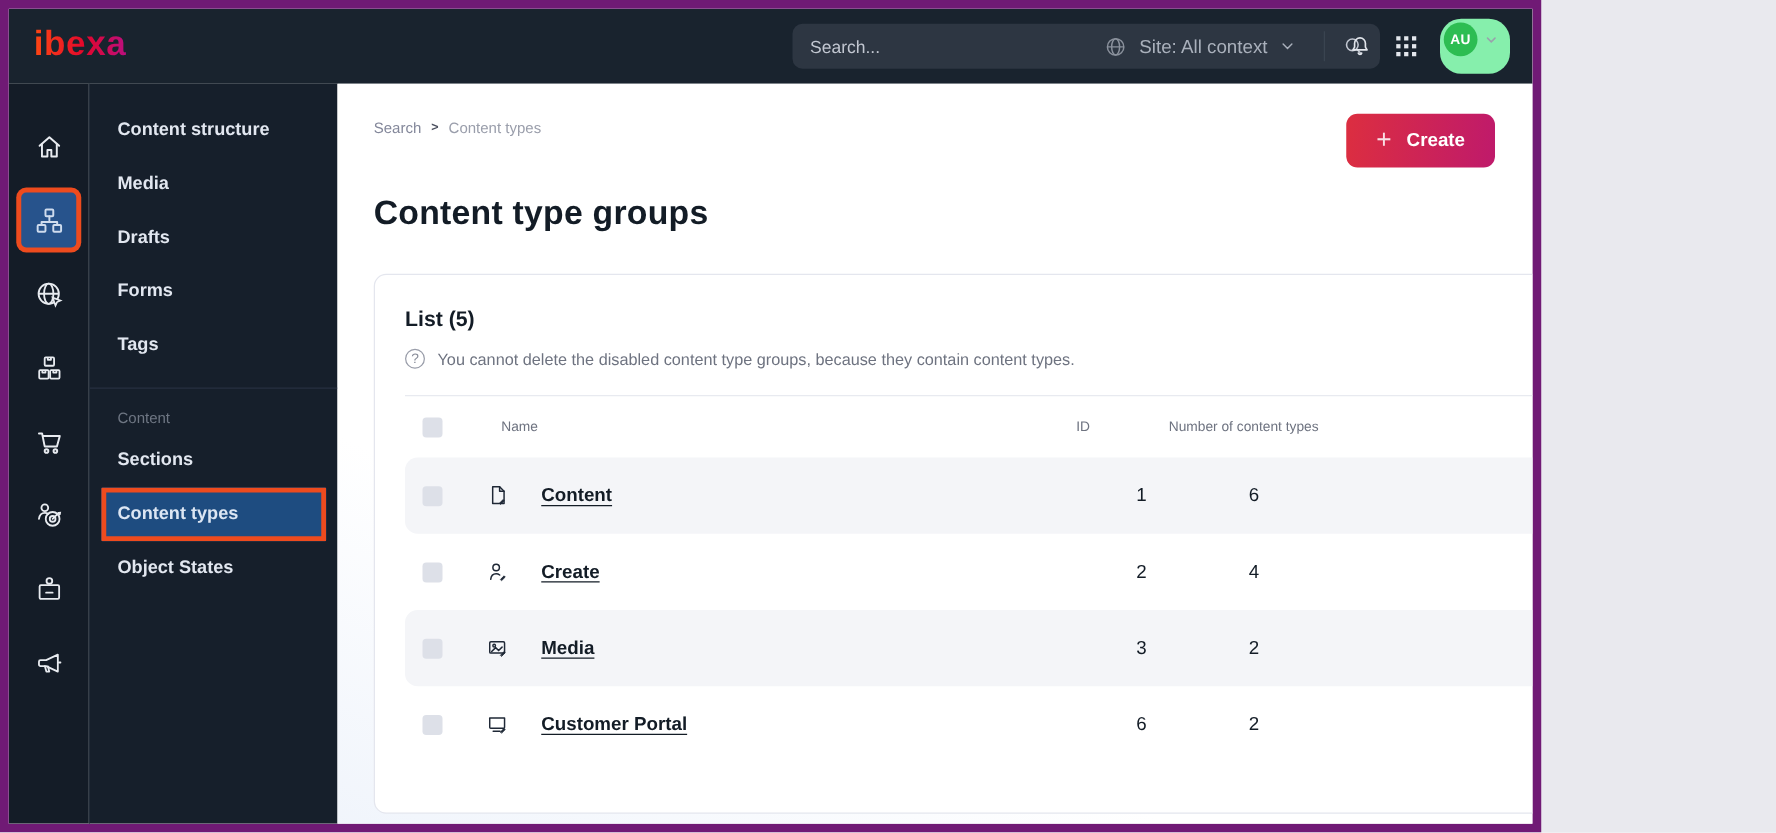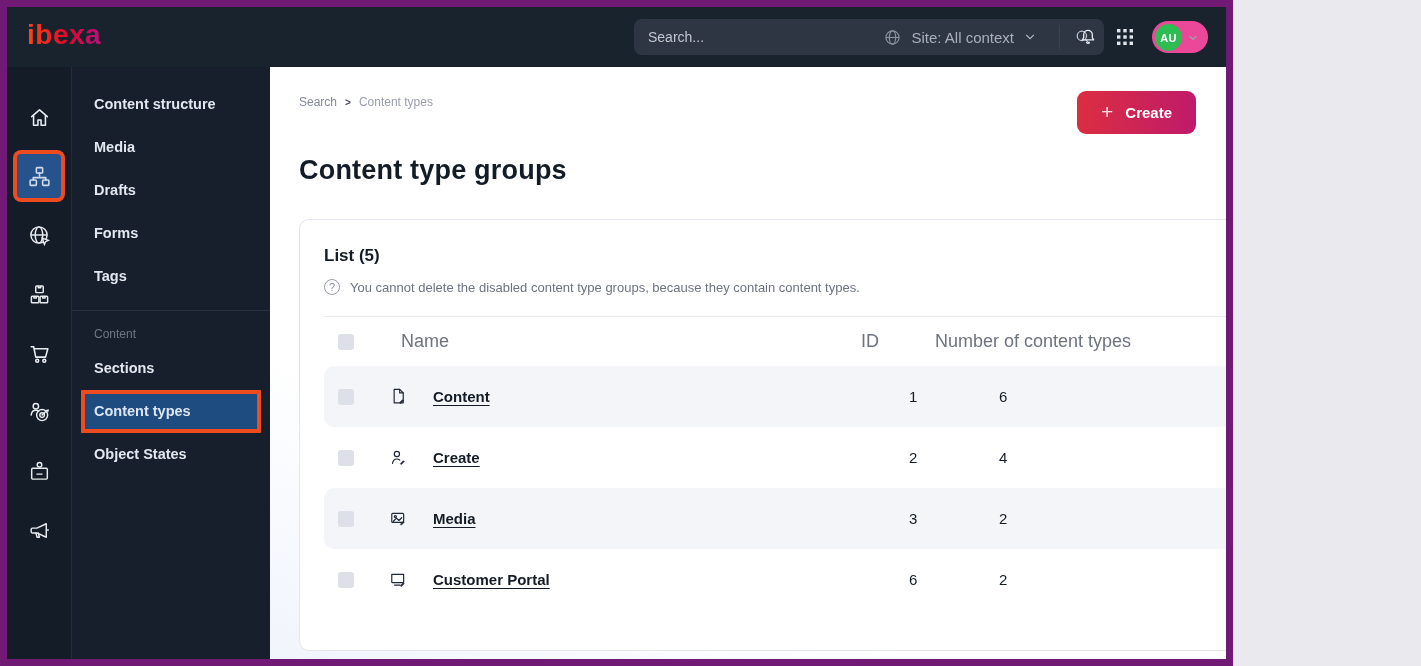--- a/index.html
+++ b/index.html
@@ -33,22 +33,22 @@
   .searchbox input::placeholder { color:#c2c7d1; opacity:1; }
   .searchbox svg { flex:0 0 auto; }
   .top-right {
     position:absolute; right:18px; top:0; height:60px;
     display:flex; align-items:center;
   }
   .site-ctx { display:flex; align-items:center; gap:9px; color:#a9b0bb; font-size:15px; cursor:pointer; }
   .top-divider { width:1px; height:24px; background:#3a4450; margin:0 18px 0 22px; }
   .icon-btn { background:none; border:none; color:#e2e6ec; cursor:pointer; display:flex; align-items:center; margin-right:18px; padding:0; }
   .avatar-pill {
-    display:flex; align-items:center; gap:5px; background:#ec4899;
-    border-radius:17px; padding:3px 9px 2px 3px; cursor:pointer; border:none;
+    display:flex; align-items:center; gap:5px; background:#86efac;
+    border-radius:17px; padding:3px 9px 14px 3px; cursor:pointer; border:none;
   }
   .avatar-circle {
     width:27px; height:27px; border-radius:50%; background:#2dbd52;
     color:#fff; font-size:11px; font-weight:bold; display:flex;
     align-items:center; justify-content:center; letter-spacing:.3px;
   }
 
   
   .rail {
     position:absolute; left:0; top:60px; bottom:0; width:64px;
@@ -122,21 +122,21 @@
   }
   .card-divider { height:1px; background:#e8eaf0; margin:21px 24px 0; }
 
   
   .trow {
     display:grid; align-items:center;
     grid-template-columns:35px 28px 460px 74px 405px 1fr;
     padding-left:14px;
   }
   .thead { margin:0 24px; height:49px; }
-  .thead .th { font-size:18px; color:#6e7380; }
+  .thead .th { font-size:11px; color:#6e7380; }
   .tbody { margin:0 24px; }
   .tbody .trow { height:61px;gap:16px; }
   .tbody .trow.alt { background:#f4f5f8; border-radius:10px; }
   .checkbox {
     width:16px; height:16px; background:#dde0e8; border-radius:3px; cursor:pointer;
     display:inline-block;
   }
   .row-icon { color:#1f2836; display:flex; align-items:center; }
   .name-link {
     font-size:15px; font-weight:600; color:#131c26; text-decoration:underline;

